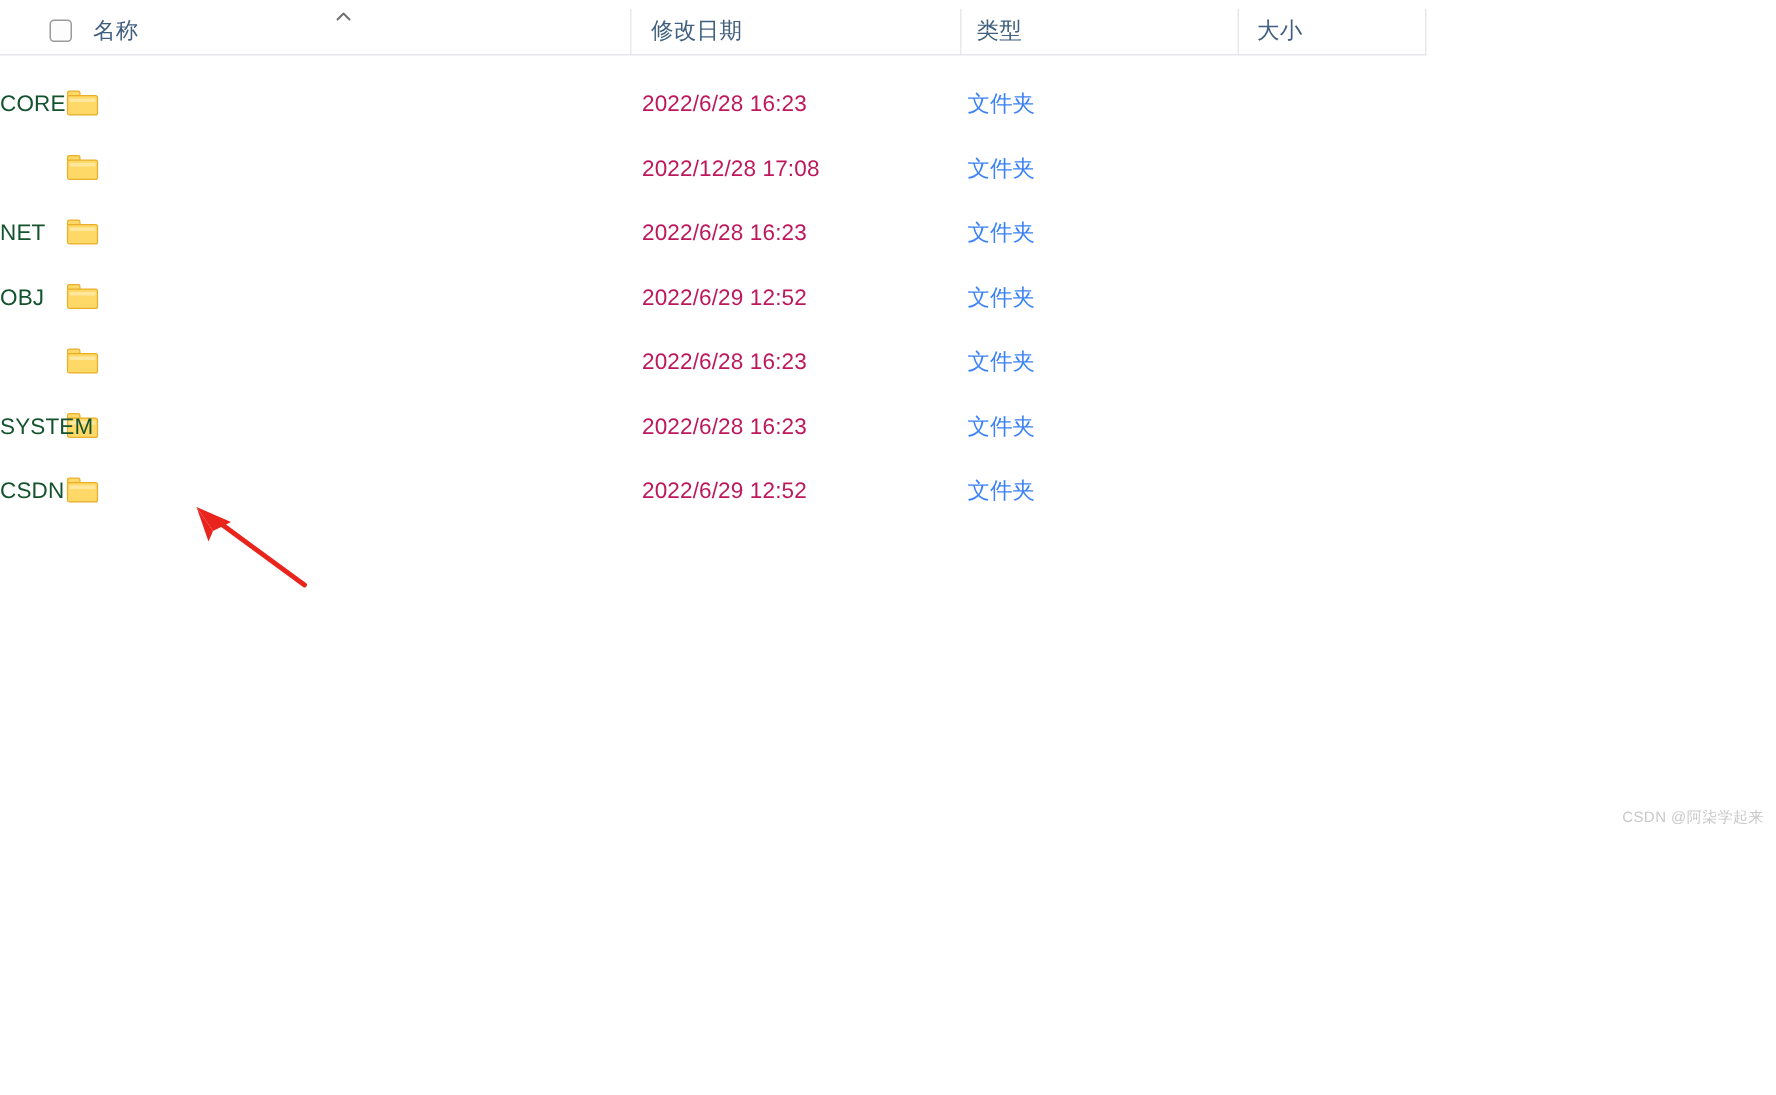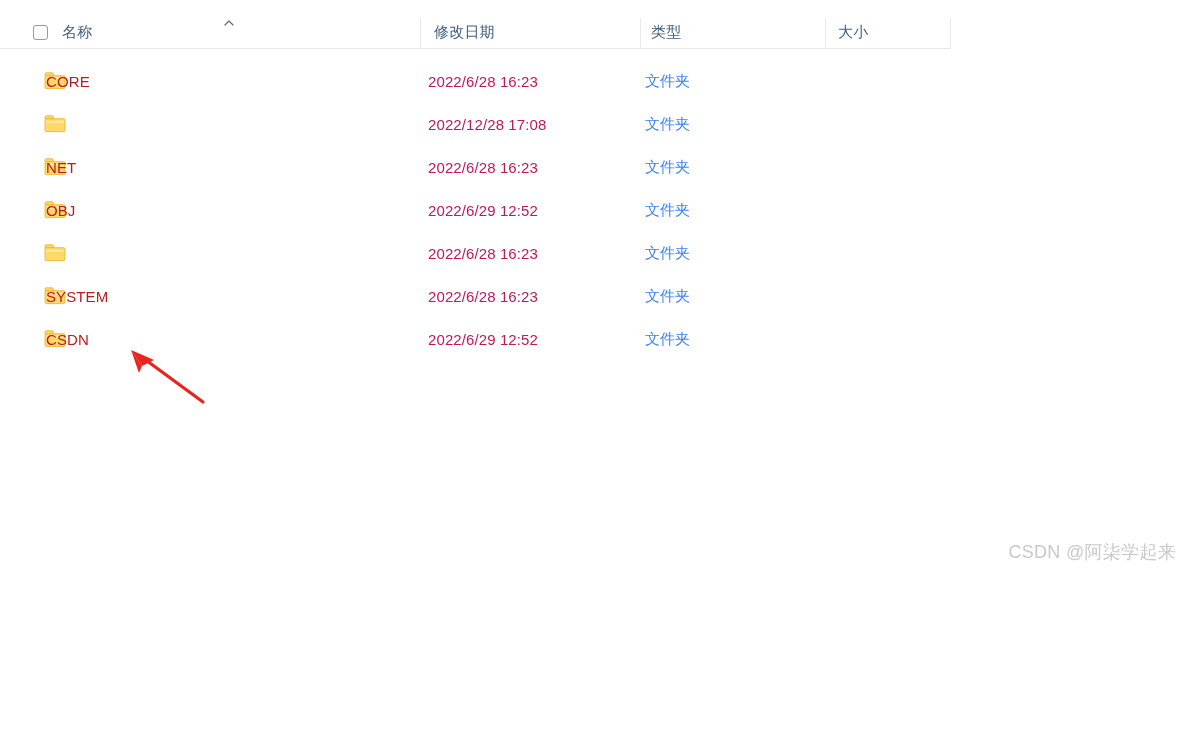--- a/index.html
+++ b/index.html
@@ -13,21 +13,21 @@
     font-family: "Liberation Sans", "DejaVu Sans", sans-serif;
     overflow: hidden;
     position: relative;
     -webkit-font-smoothing: antialiased;
   }
 
   
   .explorer {
     position: absolute;
     left: 0;
-    top: 16px;
+    top: 4px;
     width: 1184px;
     height: 553px;
     background: #ffffff;
   }
 
   
   .col-header {
     position: absolute;
     left: 0;
     top: 0;
@@ -103,22 +103,21 @@
     top: 0;
     height: 43px;
     display: flex;
     align-items: center;
     box-sizing: border-box;
     font-size: 15px;
   }
   .cell-name {
     left: 0;
     width: 420px;
-    padding-left: 46px;
-    color: #b91c1c;
+    color: #14532d;
     letter-spacing: 0.1px;
   }
   .cell-date {
     left: 421px;
     width: 219px;
     padding-left: 7px;
     color: #be185d;
     letter-spacing: 0.1px;
   }
   .cell-type {
@@ -153,21 +152,21 @@
     height: 75px;
     pointer-events: none;
   }
 
   
   .watermark {
     position: absolute;
     right: 8px;
     bottom: 5px;
     color: #c9c9c9;
-    font-size: 18px;
+    font-size: 10px;
     letter-spacing: 0.3px;
     user-select: none;
     white-space: nowrap;
   }
 </style>
 </head>
 <body>
 
 <div class="explorer">
 

